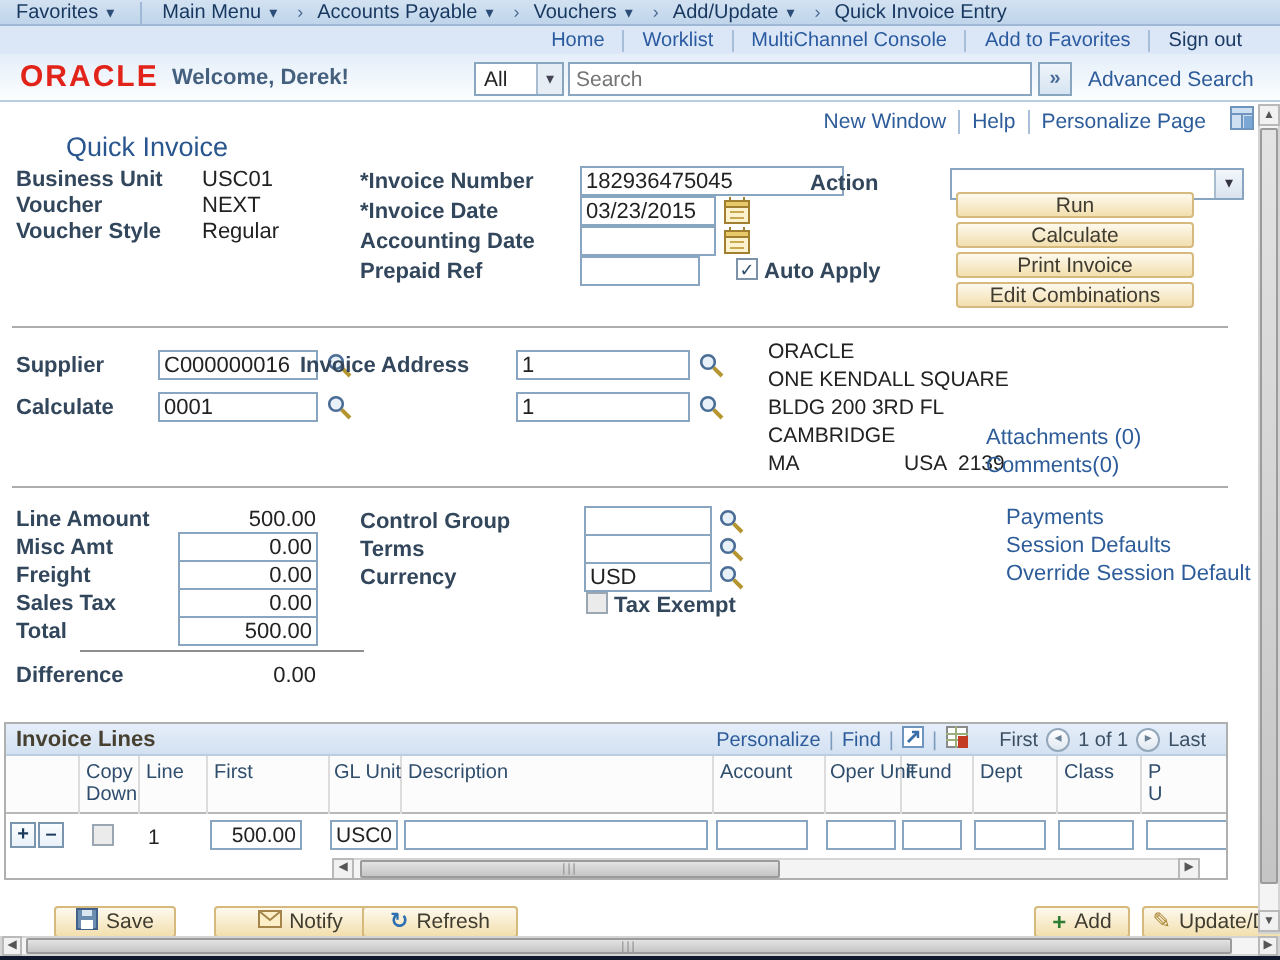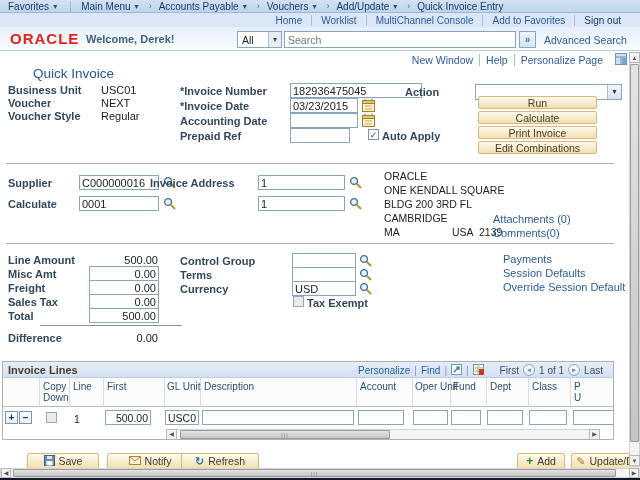--- a/index.html
+++ b/index.html
@@ -334,21 +334,21 @@
     <input class="ginp" style="left: 484px; top: 48px; width: 36px;" value="">
     <input class="ginp" style="left: 526px; top: 48px; width: 38px;" value="">
     <input class="ginp" style="left: 570px; top: 48px; width: 50px;">
 
     <div class="sb-track" style="left:163px;top:67px;width:434px;height:11px"></div>
     <div class="sb-btn" style="left:163px;top:67px;width:11px;height:11px;font-size:6px;line-height:9px">◀</div>
     <div class="sb-thumb" style="left:177px;top:68px;width:210px;height:9px;line-height:9px">|||</div>
     <div class="sb-btn" style="left:586px;top:67px;width:11px;height:11px;font-size:6px;line-height:9px">▶</div>
   </div>
 
-  <div class="fbtn" style="left:27px;width:72px">
+  <div class="fbtn" style="left:27px;width:61px">
     <span><svg width="11" height="11">
           <rect x="0.5" y="0.5" width="10" height="10" fill="#6b8db0" stroke="#41618a"></rect>
           <rect x="3" y="1" width="5" height="3" fill="#d9e6f0"></rect>
           <rect x="2.5" y="6" width="6" height="4.5" fill="#fff"></rect>
         </svg></span>
     <span>Save</span>
   </div>
   <div class="fbtn" style="left:107px;width:86px">
     <span><svg width="12" height="9">
           <rect x="0.5" y="0.5" width="11" height="8" fill="#fdf0c8" stroke="#a5854a"></rect>

